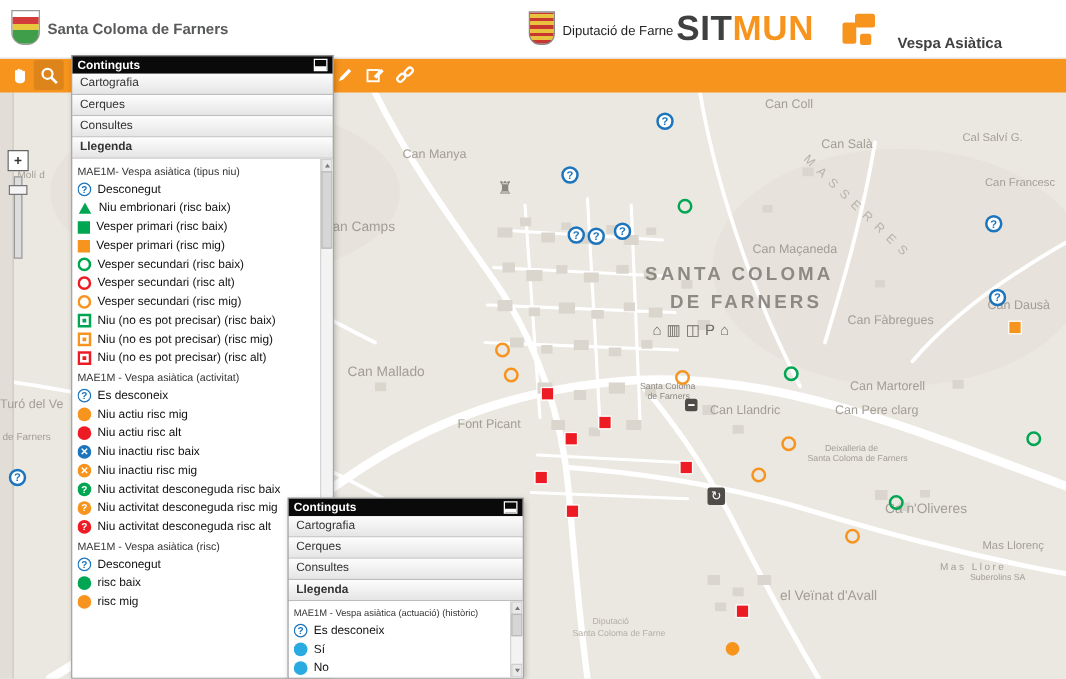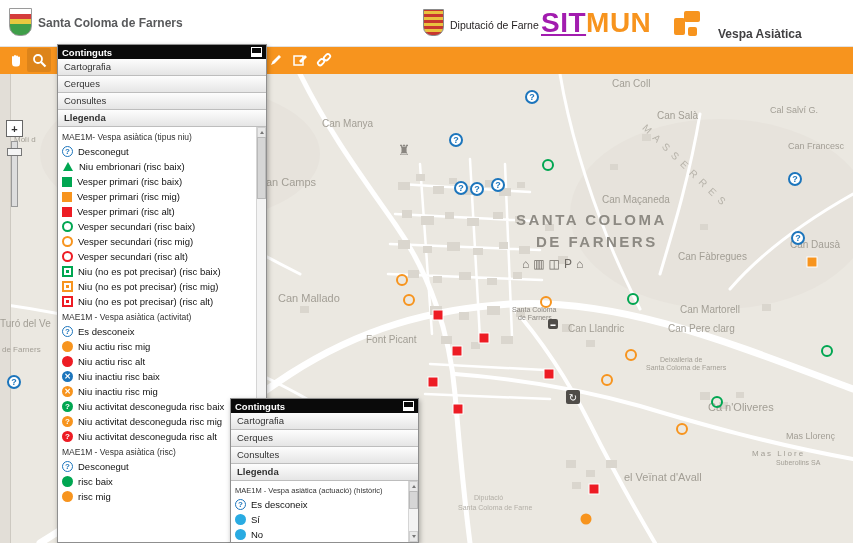--- a/index.html
+++ b/index.html
@@ -11,21 +11,21 @@
           border-bottom:1px solid #e2e2e2;z-index:6;}
   .muni-logo{position:absolute;left:9px;top:8px;width:21px;height:26px;
              border:1px solid #9a9a9a;border-radius:0 0 10px 10px;
              background:linear-gradient(180deg,#fff 0 18%,#d43c3c 18% 40%,#e8c83f 40% 58%,#3f9e49 58%);}
   .muni-name{position:absolute;left:38px;top:16px;font-size:12px;font-weight:bold;color:#58595B;}
   .girona-logo{position:absolute;left:423px;top:9px;width:19px;height:25px;
                border:1px solid #8a8a8a;border-radius:0 0 9px 9px;
                background:repeating-linear-gradient(0deg,#c8372f 0 3px,#e9c23f 3px 6px);}
   .girona-name{position:absolute;left:450px;top:19px;font-size:10.5px;color:#231F20;}
   .sitmun{position:absolute;left:541px;top:7px;font-size:28px;font-weight:bold;letter-spacing:.5px;}
-  .sitmun .sit{color:#a21caf;text-decoration:underline;}
+  .sitmun .sit{color:#404040;}
   .sitmun .mun{color:#F7941E;}
   .sitmun-block{position:absolute;left:674px;top:11px;width:26px;height:26px;}
   .sitmun-block i{position:absolute;background:#F7941E;border-radius:2px;display:block;}
   .sitmun-block .b1{right:0;top:0;width:16px;height:11px;}
   .sitmun-block .b2{left:0;top:7px;width:11px;height:17px;}
   .sitmun-block .b3{right:3px;bottom:1px;width:9px;height:9px;}
   .project{position:absolute;left:718px;top:27px;font-size:12px;font-weight:bold;color:#414042;}
 
   
   .toolbar{position:absolute;top:46px;left:0;right:0;height:28px;background:#F7941E;
@@ -320,34 +320,30 @@
       </div>
       <div class="lg-item">
         <span class="lg-icon square" style="background: rgb(0, 166, 81);"></span>
         <span>Vesper primari (risc baix)</span>
       </div>
       <div class="lg-item">
         <span class="lg-icon square" style="background: rgb(247, 148, 30);"></span>
         <span>Vesper primari (risc mig)</span>
       </div>
       <div class="lg-item">
-        <span class="lg-icon square" style="background: rgb(237, 28, 36);"></span>
-        <span>Vesper primari (risc alt)</span>
-      </div>
-      <div class="lg-item">
         <span class="lg-icon circle-o" style="border-color: rgb(0, 166, 81);"></span>
         <span>Vesper secundari (risc baix)</span>
       </div>
       <div class="lg-item">
+        <span class="lg-icon circle-o" style="border-color: rgb(237, 28, 36);"></span>
+        <span>Vesper secundari (risc alt)</span>
+      </div>
+      <div class="lg-item">
         <span class="lg-icon circle-o" style="border-color: rgb(247, 148, 30);"></span>
         <span>Vesper secundari (risc mig)</span>
-      </div>
-      <div class="lg-item">
-        <span class="lg-icon circle-o" style="border-color: rgb(237, 28, 36);"></span>
-        <span>Vesper secundari (risc alt)</span>
       </div>
       <div class="lg-item">
         <span class="lg-icon square-o" style="border-color: rgb(0, 166, 81);">
           <i style="width: 3px; height: 3px; background: rgb(0, 166, 81); display: block;"></i>
         </span>
         <span>Niu (no es pot precisar) (risc baix)</span>
       </div>
       <div class="lg-item">
         <span class="lg-icon square-o" style="border-color: rgb(247, 148, 30);">
           <i style="width: 3px; height: 3px; background: rgb(247, 148, 30); display: block;"></i>

